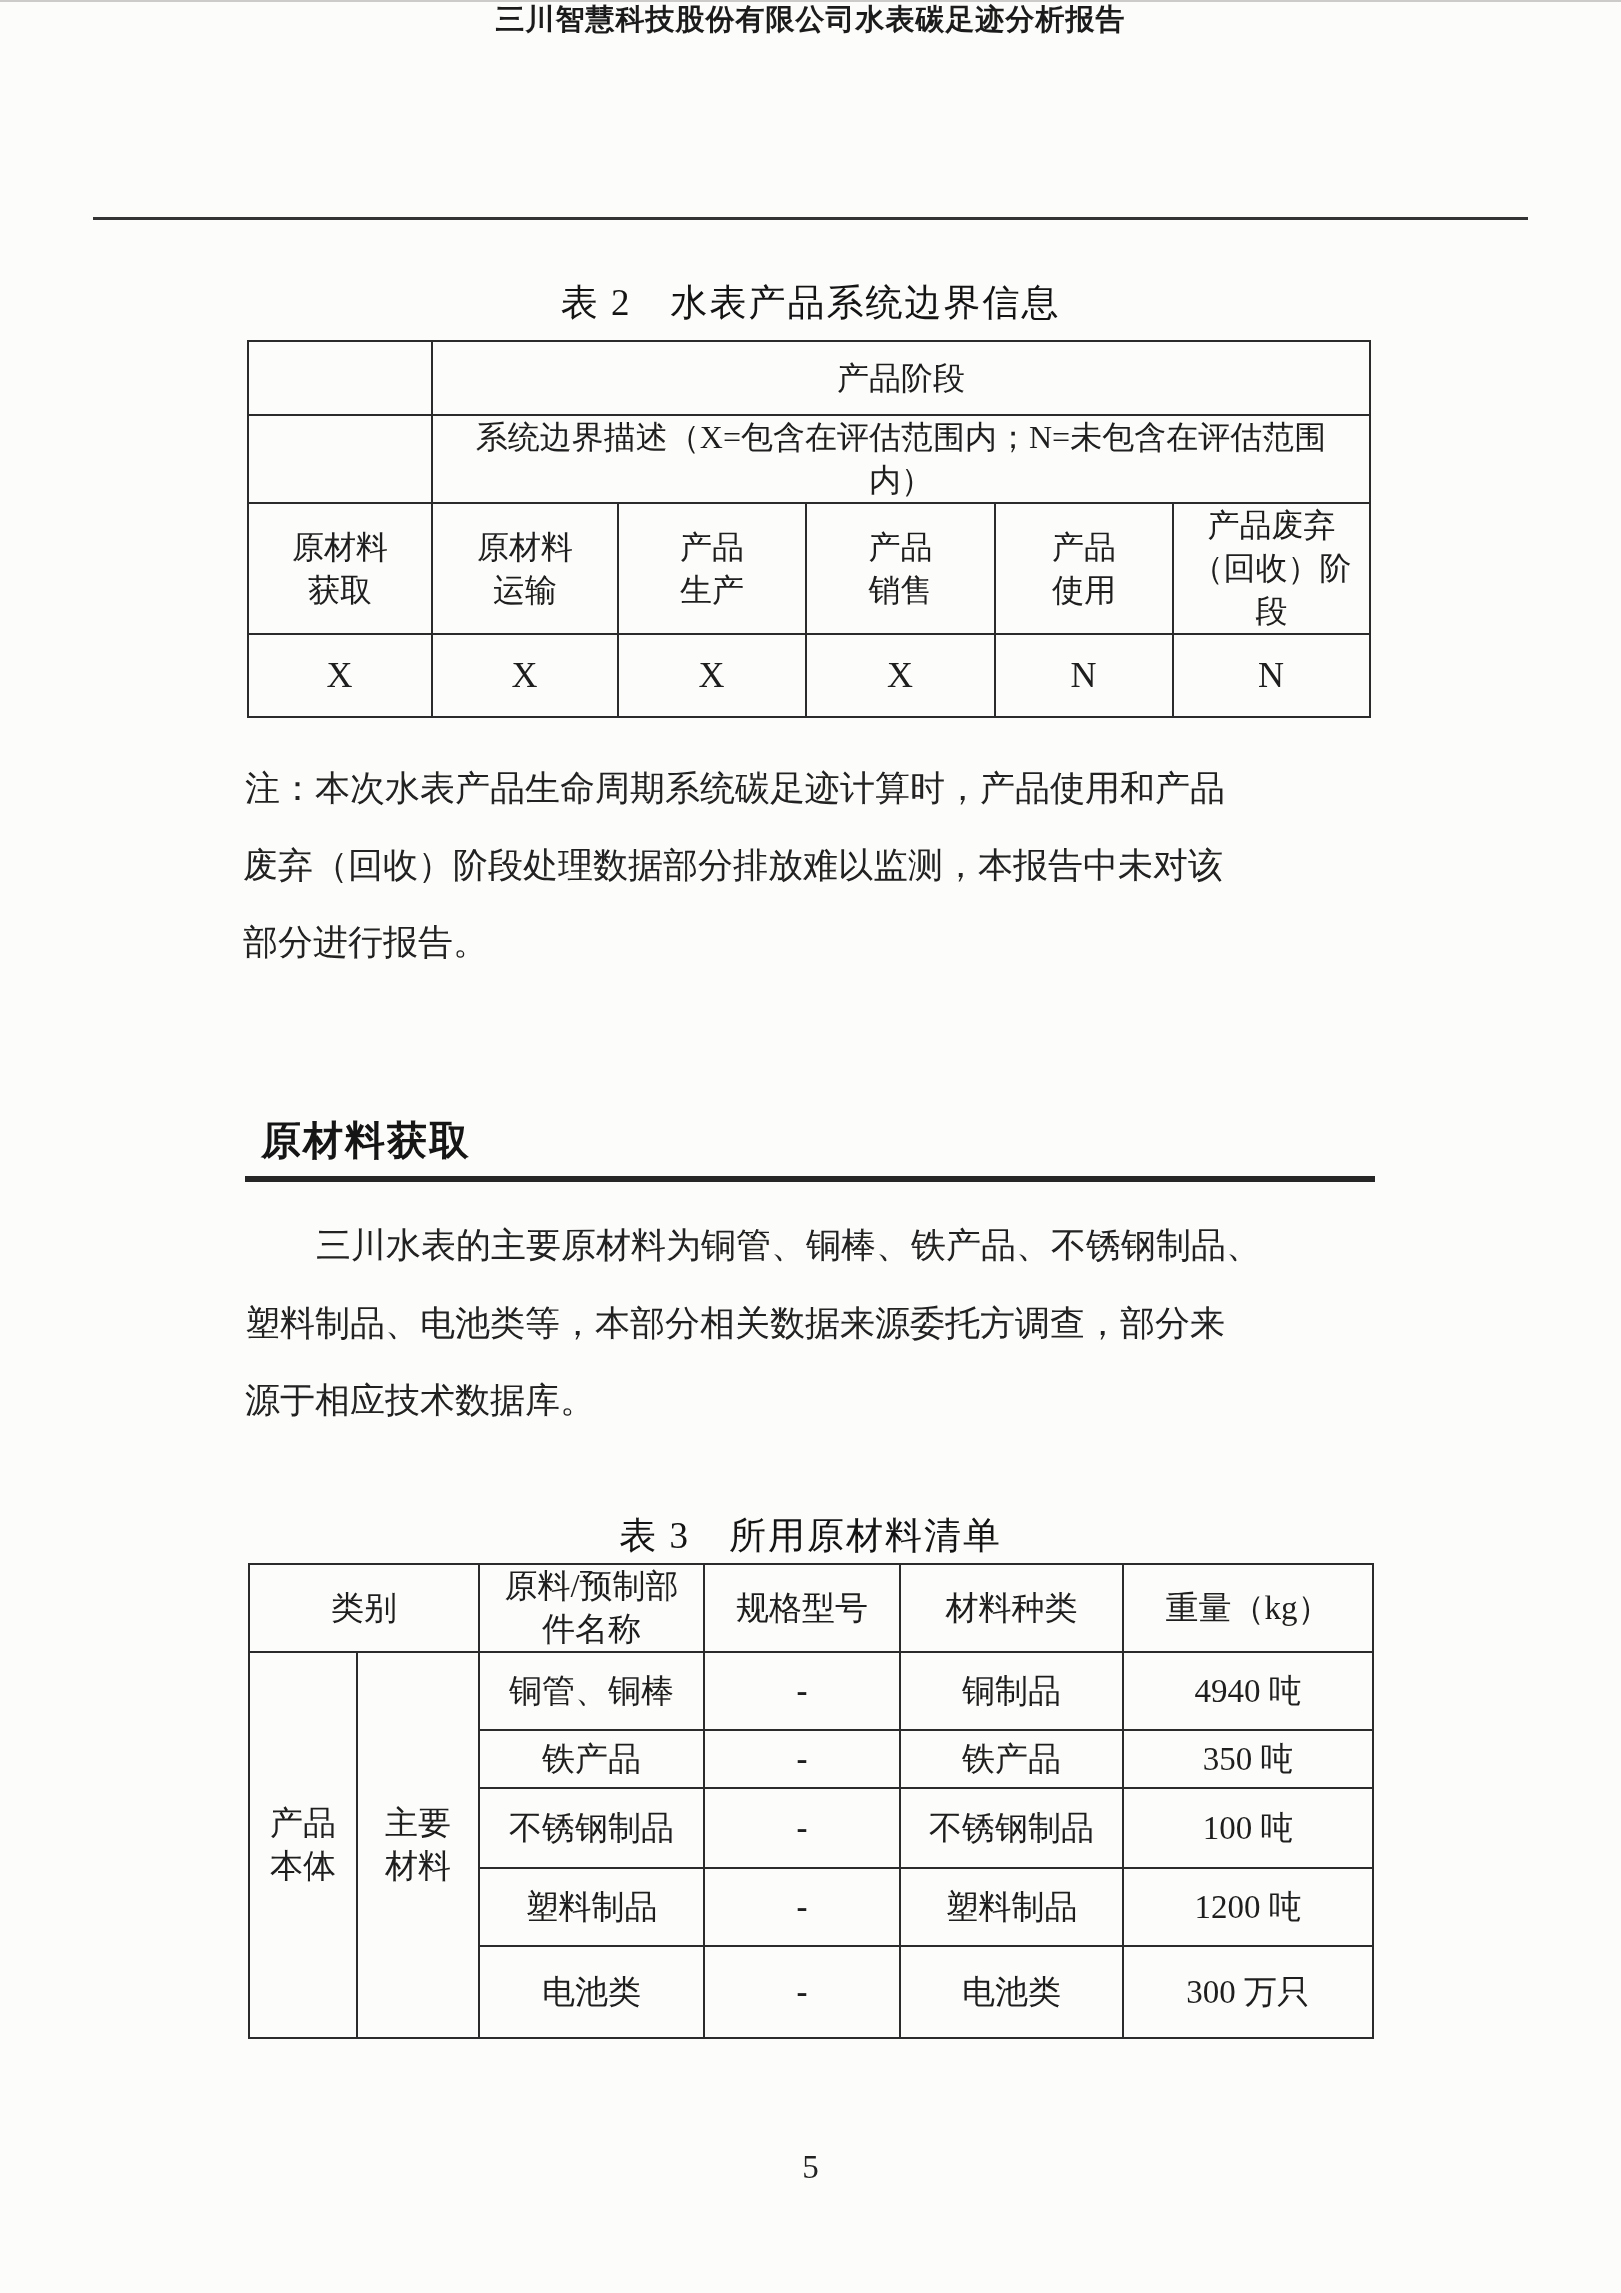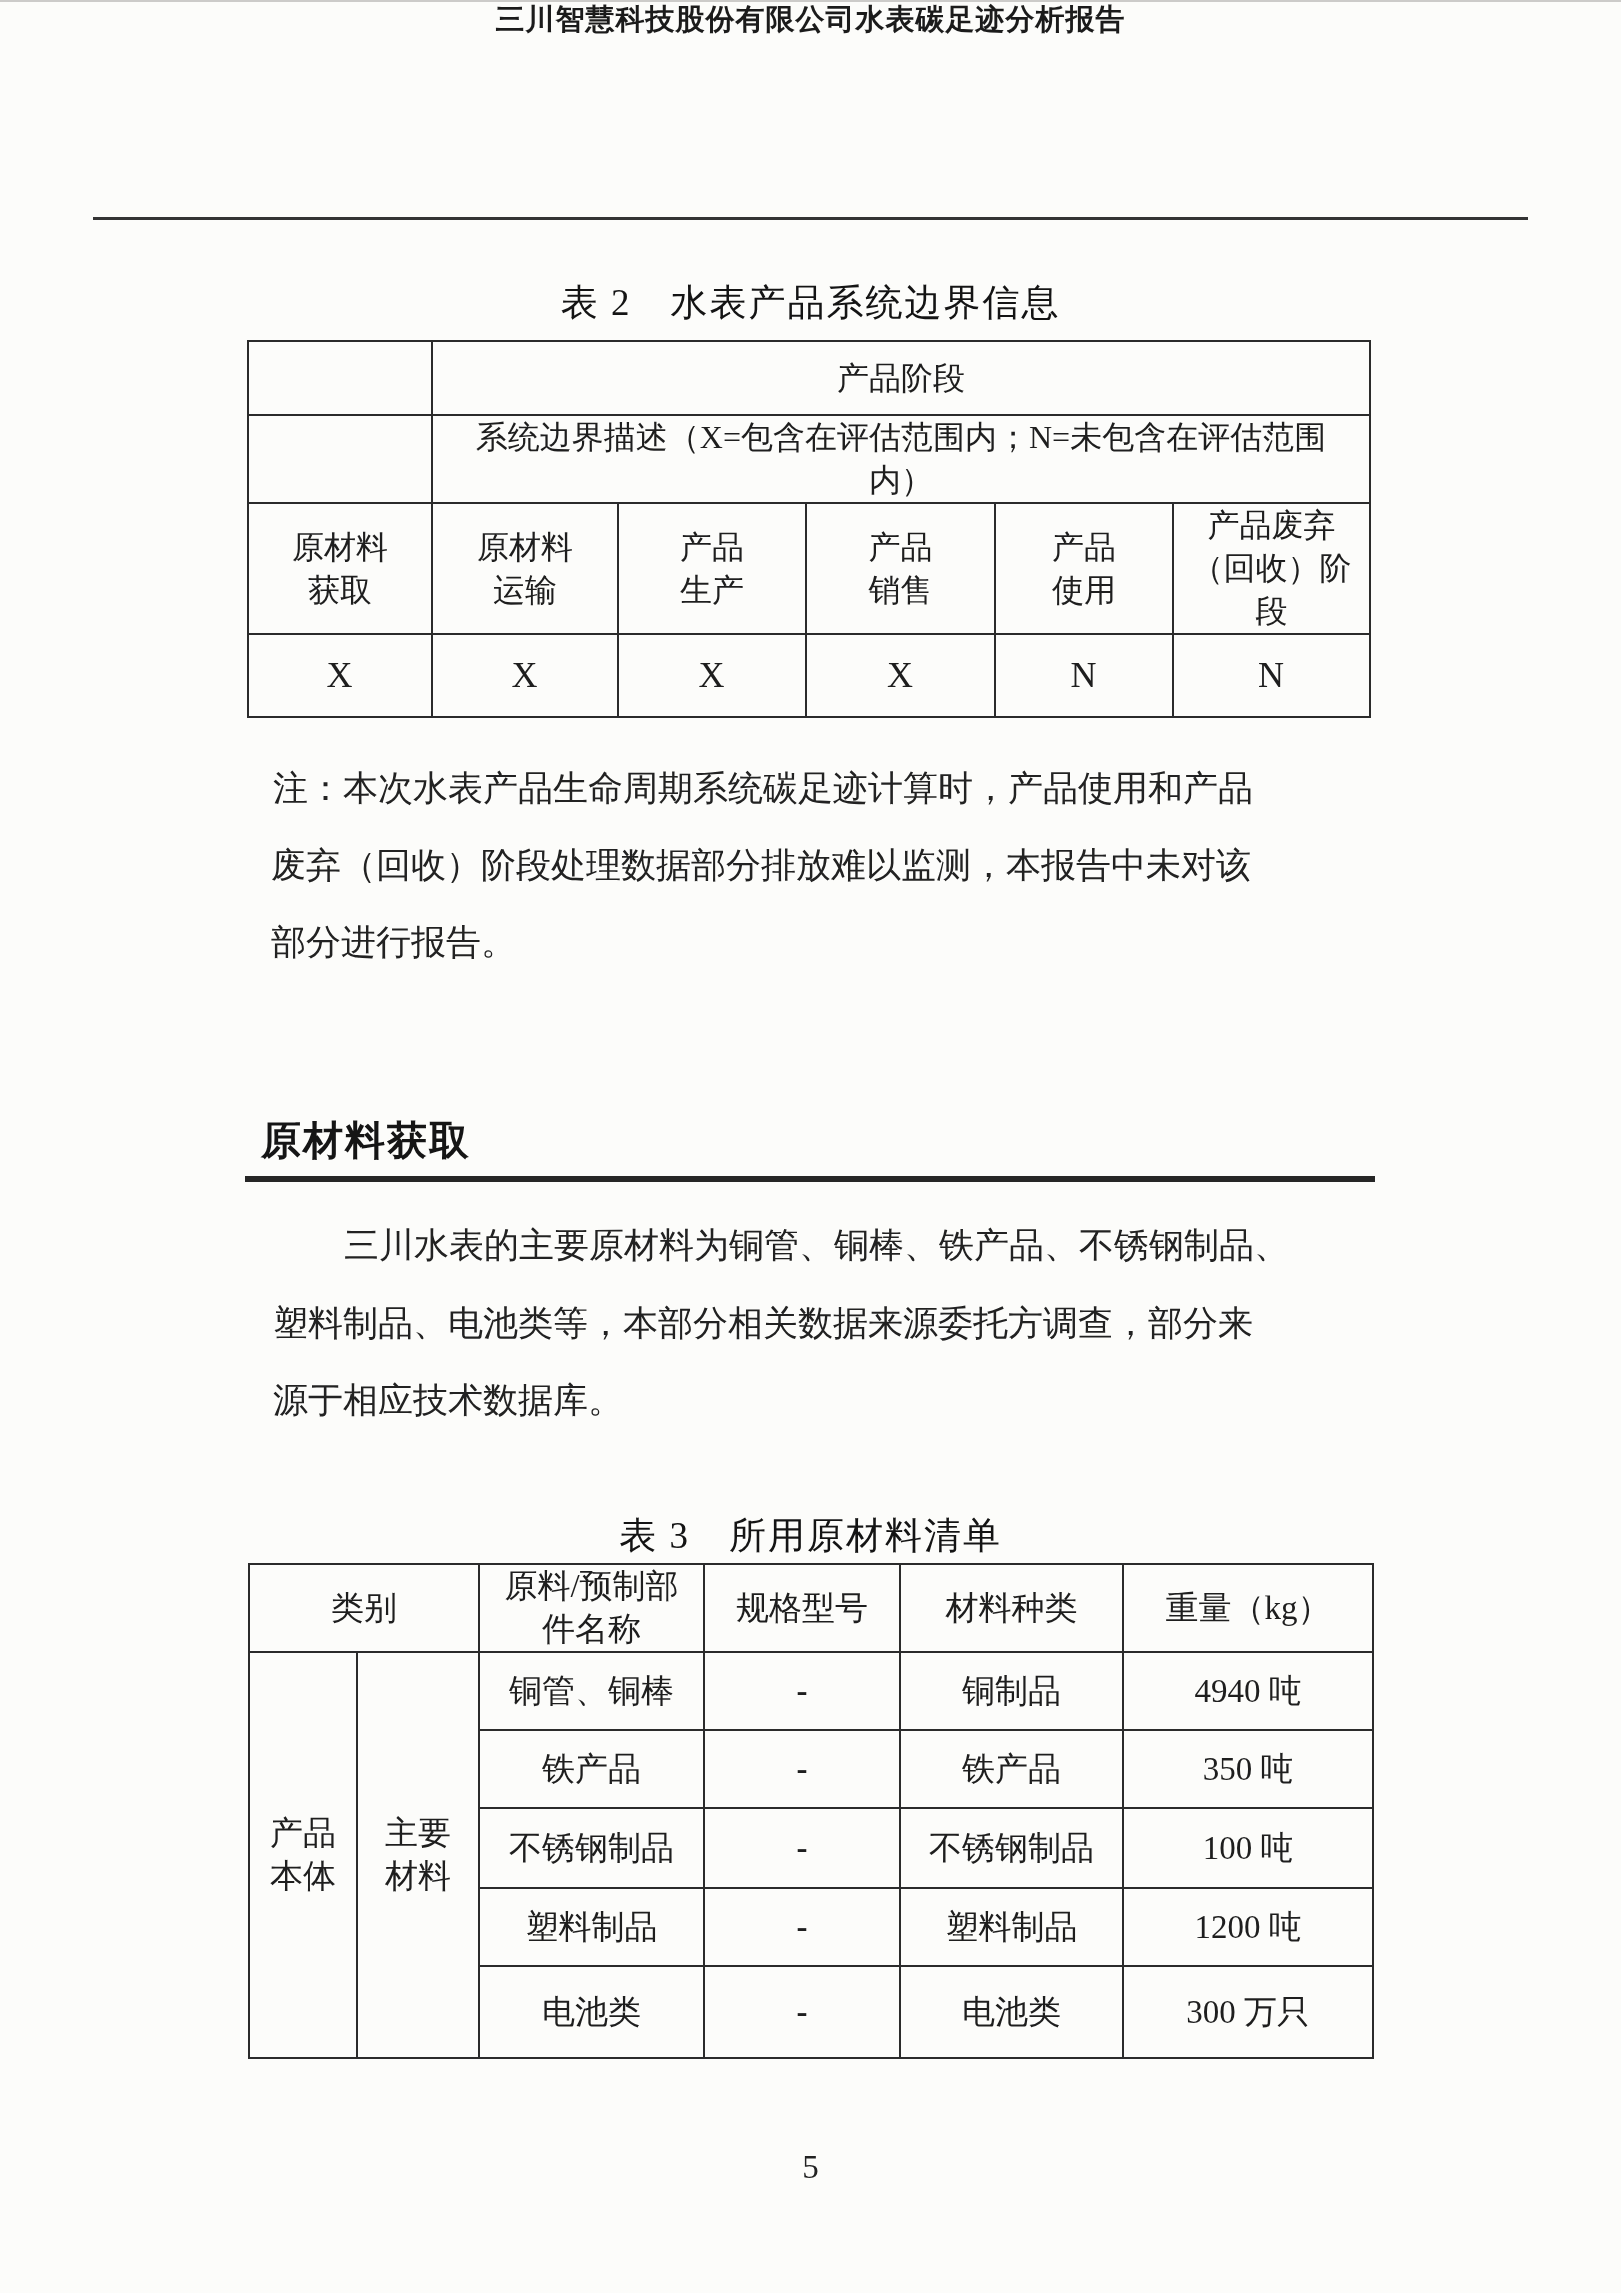--- a/index.html
+++ b/index.html
@@ -31,21 +31,21 @@
   td { border:2px solid #2b2b2b; text-align:center; vertical-align:middle;
        font-size:32px; color:#1e1e1e; overflow:hidden; }
   .ln { display:block; line-height:43px; }
 
   
   .table2 { left:247px; top:340px; width:1123px; }
   .table2 td { line-height:41px; }
   .table2 .vals td { font-size:36px; letter-spacing:1px; }
 
   
-  .note-line, .para-line { white-space:nowrap; font-size:35px; letter-spacing:0px; color:#222;margin-left:28px; }
+  .note-line, .para-line { white-space:nowrap; font-size:35px; letter-spacing:0px; color:#222; }
 
   
   .section-heading { left:261px; top:1113px; font-size:40px; font-weight:bold;
     letter-spacing:2px; color:#151515; }
   .section-rule { left:245px; top:1176px; width:1130px; height:5.9px; background:#262626; }
 
   
   .table3 { left:248px; top:1563px; width:1124px; }
   .table3 td { font-size:33px; line-height:41px; }
   .table3 .dash { font-weight:600; }
@@ -162,21 +162,21 @@
     </td>
     <td rowspan="5">
       <span class="ln">主要</span>
       <span class="ln">材料</span>
     </td>
     <td>铜管、铜棒</td>
     <td class="dash">-</td>
     <td>铜制品</td>
     <td>4940 吨</td>
   </tr>
-  <tr style="height:78px">
+  <tr style="height:58px">
     <td>铁产品</td>
     <td class="dash">-</td>
     <td>铁产品</td>
     <td>350 吨</td>
   </tr>
   <tr style="height:80px">
     <td>不锈钢制品</td>
     <td class="dash">-</td>
     <td>不锈钢制品</td>
     <td>100 吨</td>

